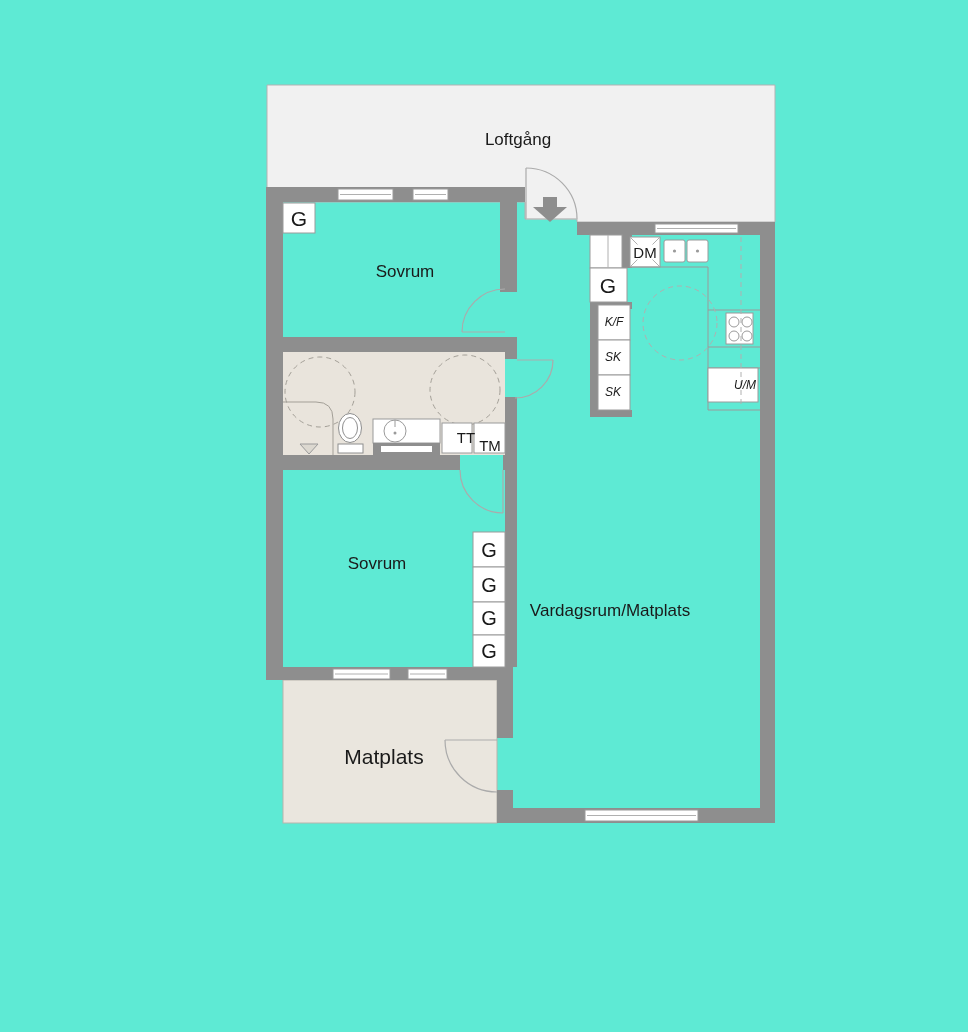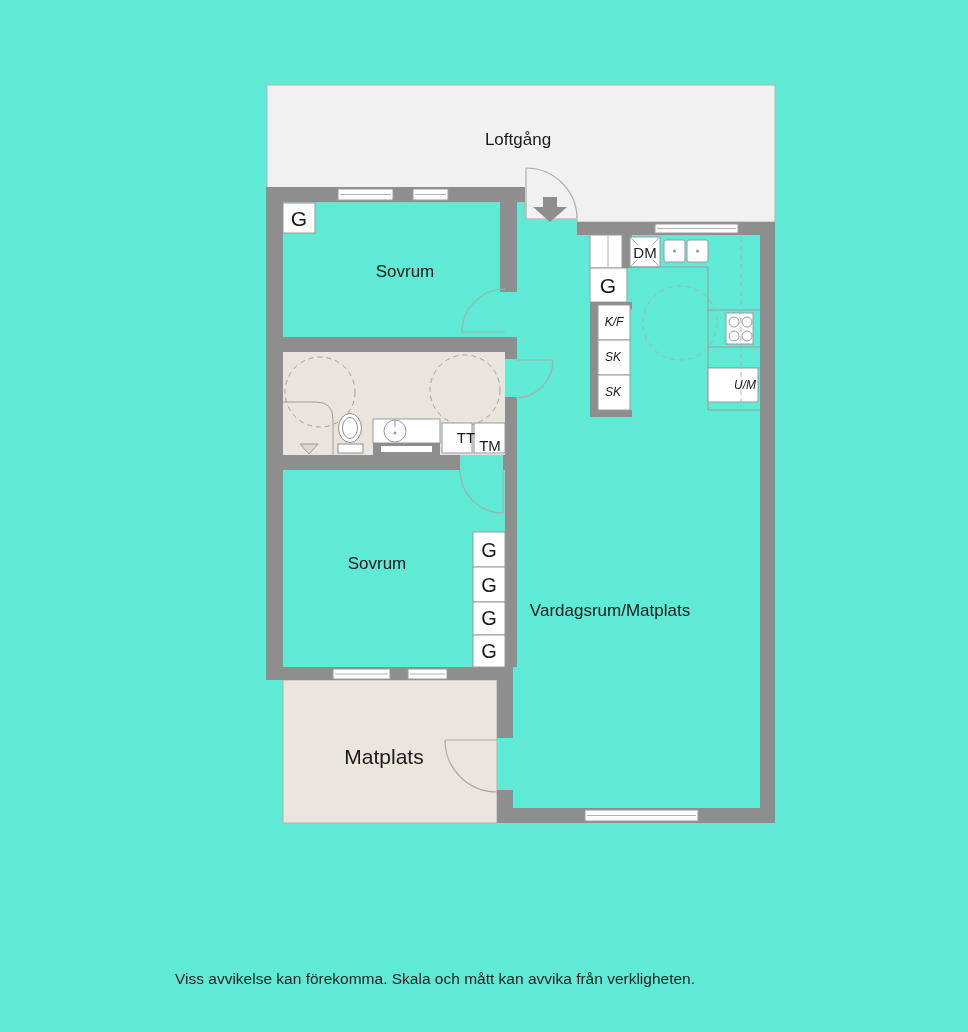--- a/index.html
+++ b/index.html
@@ -184,14 +184,13 @@
 
   <div class="lbl f20" style="left:489px;top:550px;">G</div>
   <div class="lbl f20" style="left:489px;top:585px;">G</div>
   <div class="lbl f20" style="left:489px;top:618px;">G</div>
   <div class="lbl f20" style="left:489px;top:651px;">G</div>
 
   <div class="lbl f17" style="left:610px;top:610px;">Vardagsrum/Matplats</div>
 
   <div class="lbl f21" style="left:384px;top:756px;">Matplats</div>
 
-  <div class="disclaimer" style="left:435px;top:979px;">Viss avvikelse kan förekomma. Skala och mått kan avvika från verkligheten.</div>
 </div>
 
 </body></html>

